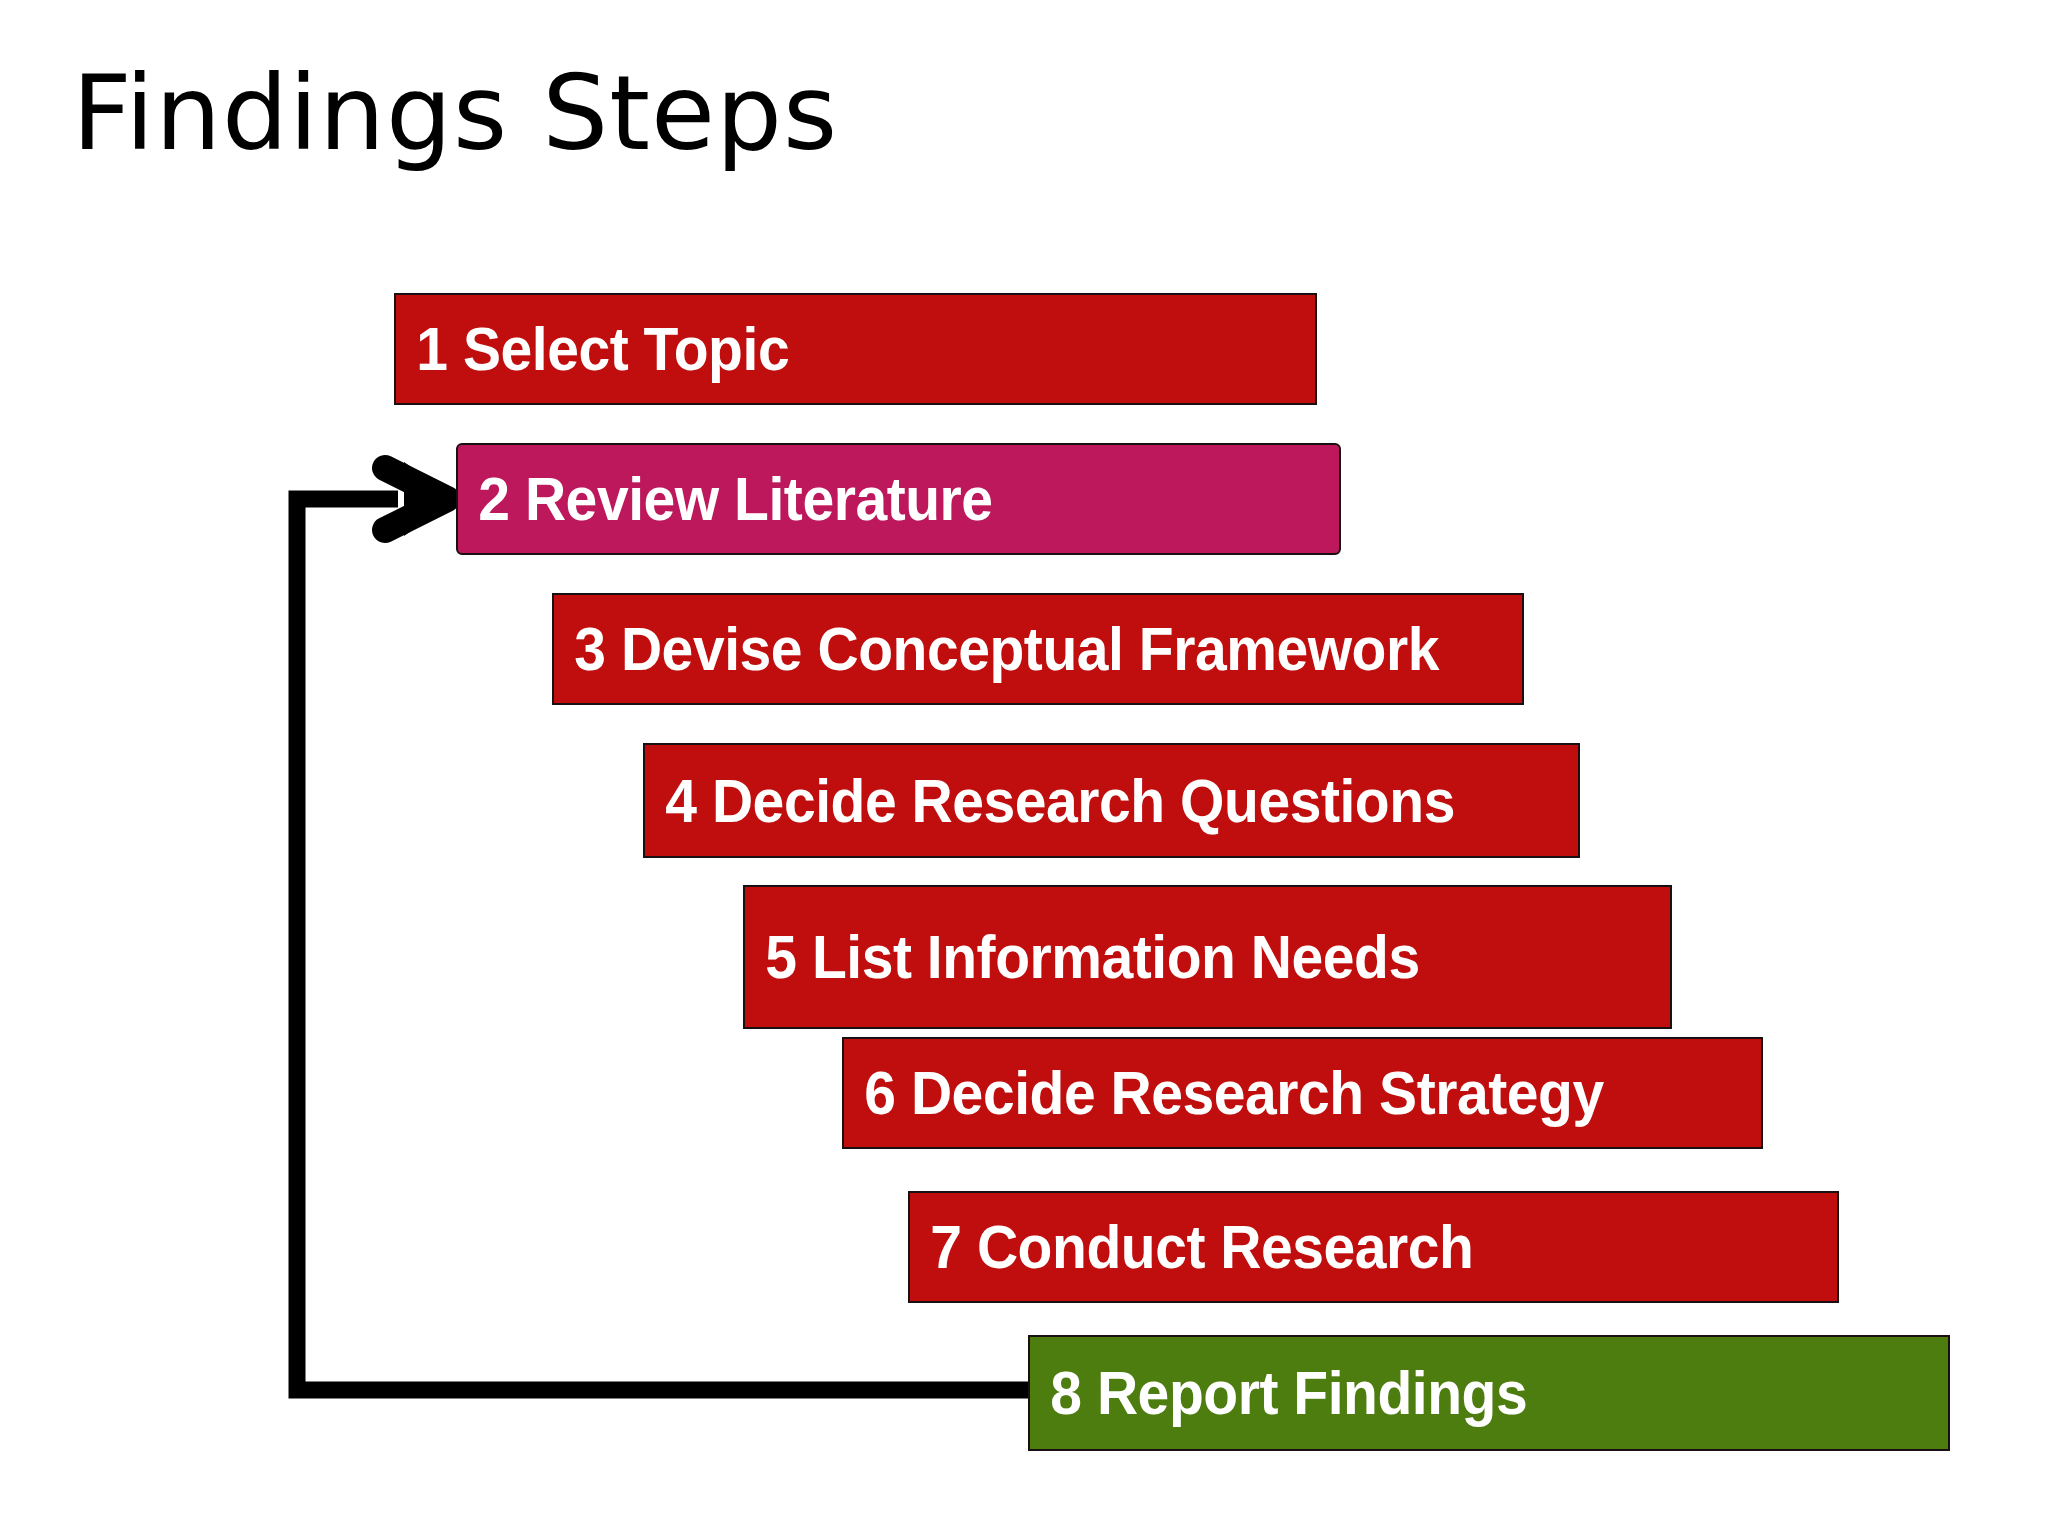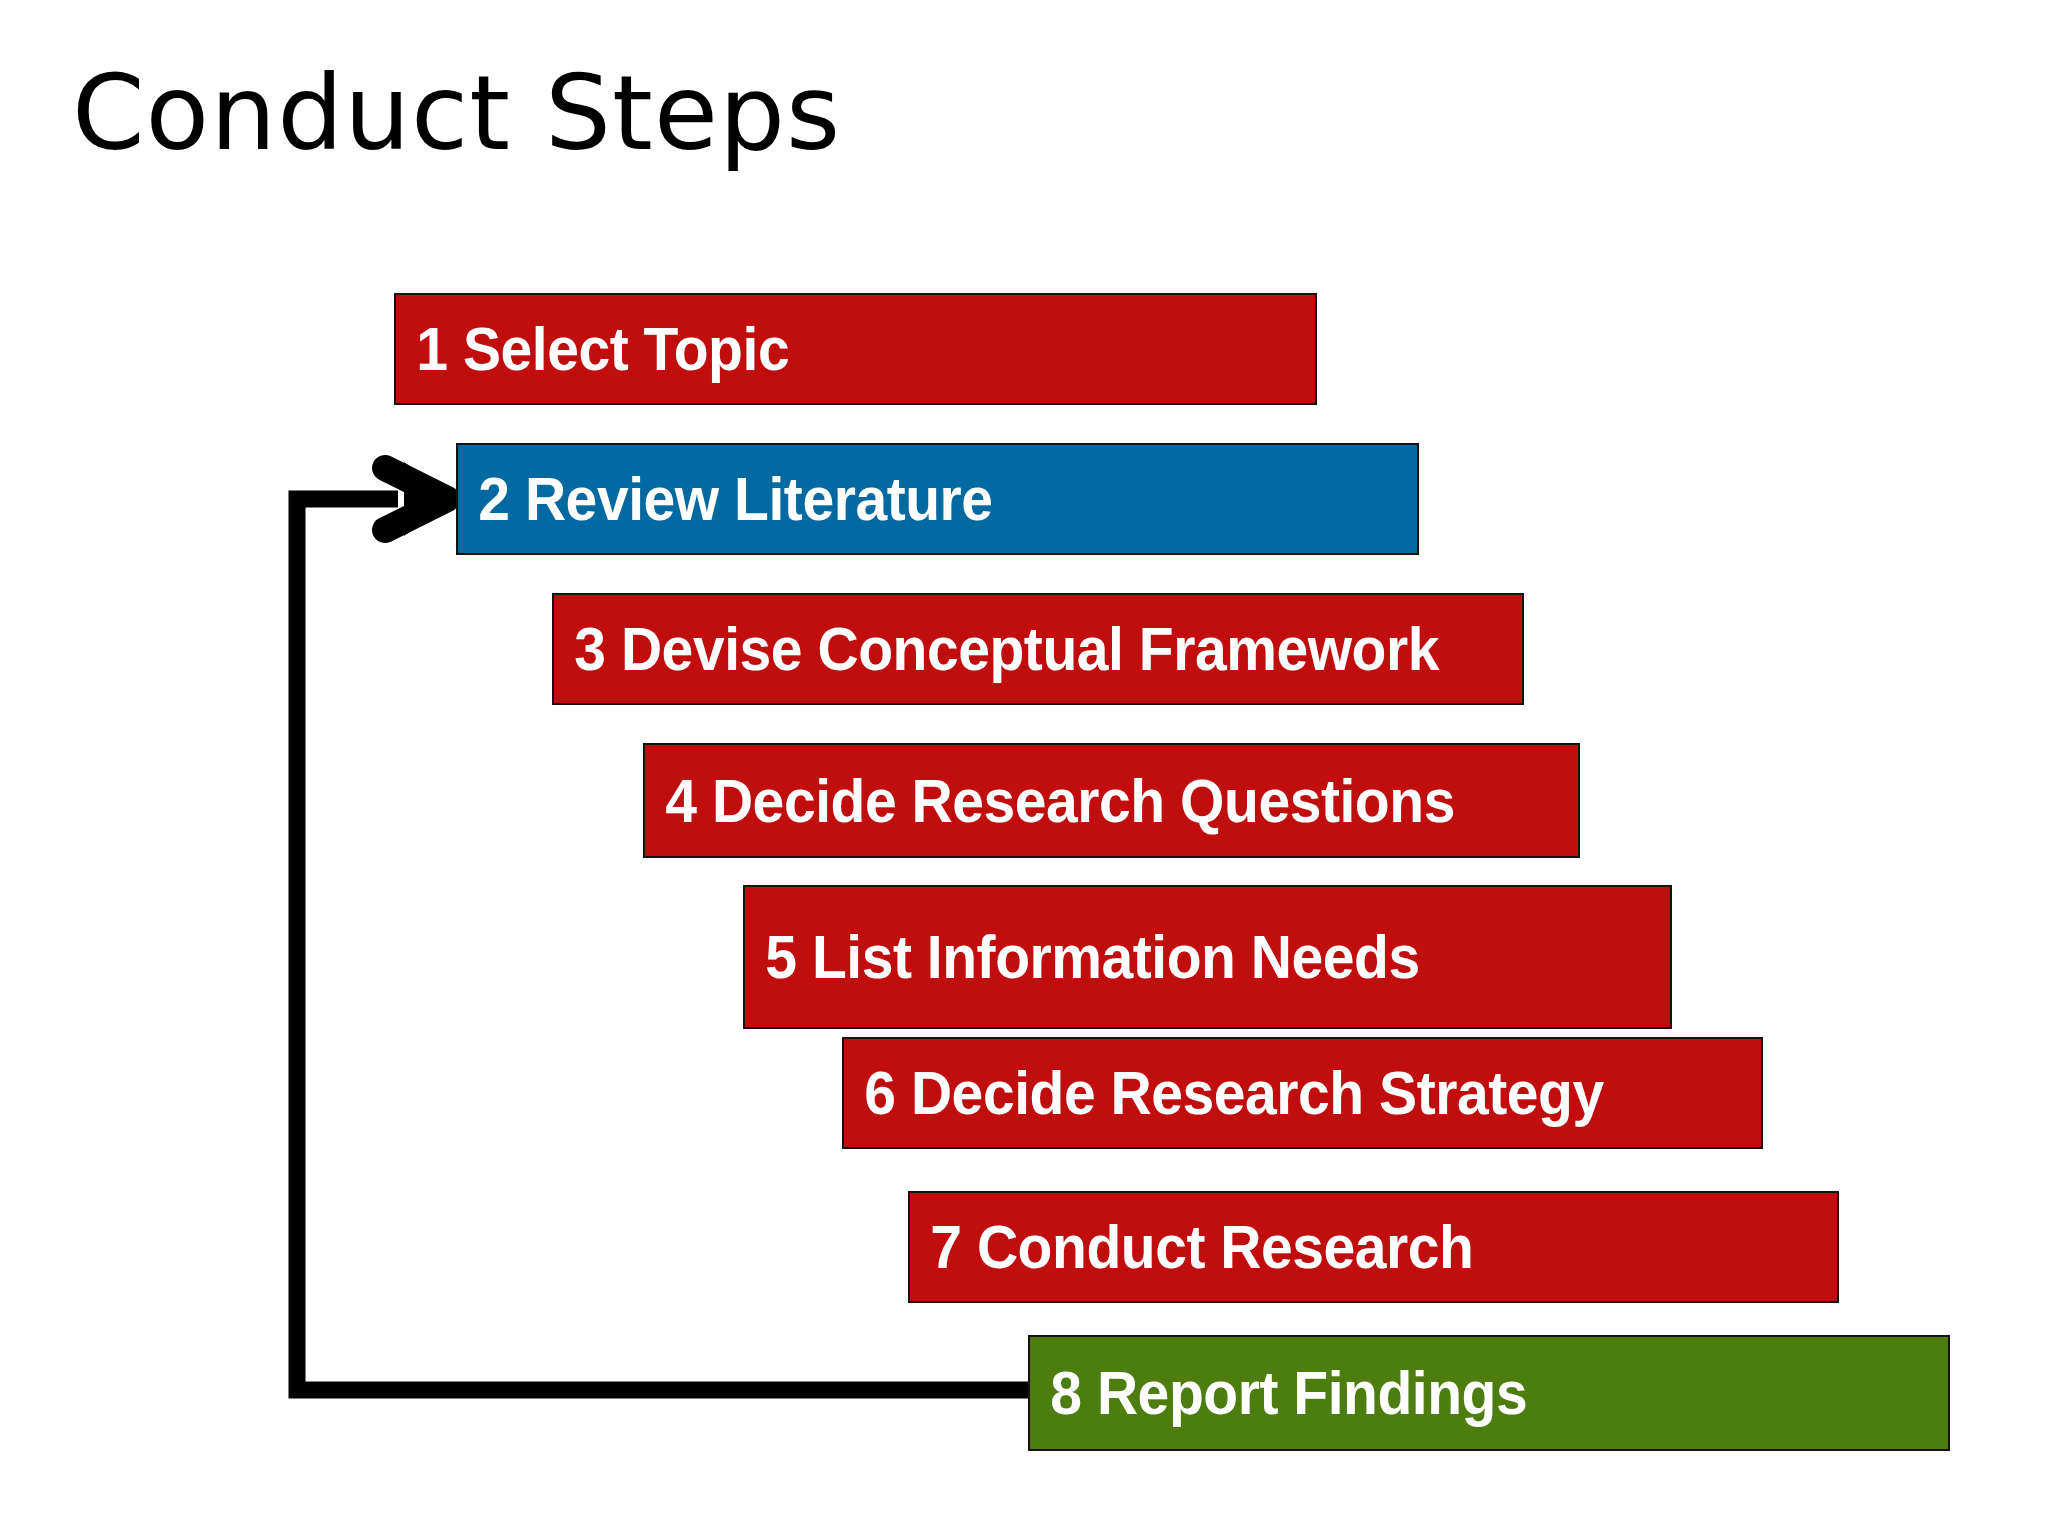--- a/index.html
+++ b/index.html
@@ -56,35 +56,35 @@
     width: 2048px;
     height: 1536px;
     pointer-events: none;
   }
 </style>
 </head>
 <body>
 
 <div id="canvas">
 
-  <div id="slide-title">Conduct Steps</div>
+  <div id="slide-title">Findings Steps</div>
 
   <svg id="feedback-arrow" viewBox="0 0 2048 1536" xmlns="http://www.w3.org/2000/svg">
 
     <path d="M 1028 1390 L 297 1390 L 297 499 L 398 499" fill="none" stroke="#000000" stroke-width="17" stroke-linecap="butt" stroke-linejoin="miter"></path>
 
     <path d="M 385 468 L 447 499 L 385 530" fill="none" stroke="#000000" stroke-width="26" stroke-linecap="round" stroke-linejoin="round"></path>
 
     <polygon points="404,462 456,499 404,536" fill="#000000"></polygon>
   </svg>
 
   <div class="step-box" style="left: 365px; top: 293px; width: 923px; height: 112px; background: rgb(192, 13, 13); border-color: rgb(26, 16, 18); margin-left: 29px;">
     <span class="step-label" style="color: rgb(255, 255, 255);">1 Select Topic</span>
   </div>
-  <div class="step-box" style="left: 456px; top: 443px; width: 963px; height: 112px; background: #0369a1; border-color: rgb(26, 16, 18);">
+  <div class="step-box" style="left: 456px; top: 443px; width: 885px; height: 112px; background: #be185d; border-color: rgb(26, 16, 18); border-radius: 6px;">
     <span class="step-label" style="color: rgb(255, 255, 255);">2 Review Literature</span>
   </div>
   <div class="step-box" style="left: 552px; top: 593px; width: 972px; height: 112px; background: rgb(192, 13, 13); border-color: rgb(26, 16, 18);">
     <span class="step-label" style="color: rgb(255, 255, 255);">3 Devise Conceptual Framework</span>
   </div>
   <div class="step-box" style="left: 643px; top: 743px; width: 937px; height: 115px; background: rgb(192, 13, 13); border-color: rgb(26, 16, 18);">
     <span class="step-label" style="color: rgb(255, 255, 255);">4 Decide Research Questions</span>
   </div>
   <div class="step-box" style="left: 743px; top: 885px; width: 929px; height: 144px; background: rgb(192, 13, 13); border-color: rgb(26, 16, 18);">
     <span class="step-label" style="color: rgb(255, 255, 255);">5 List Information Needs</span>

